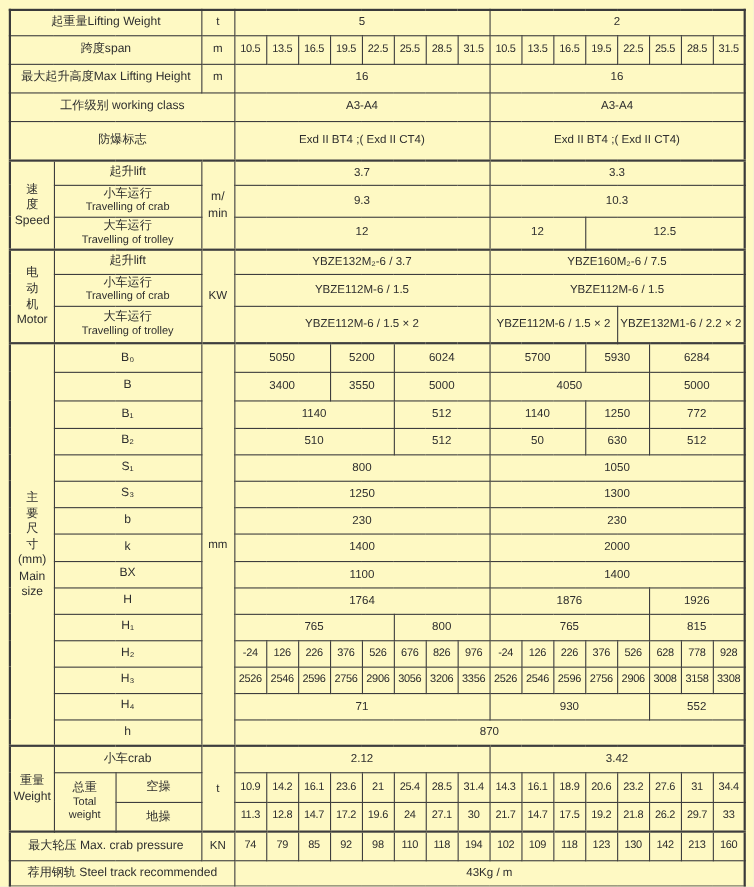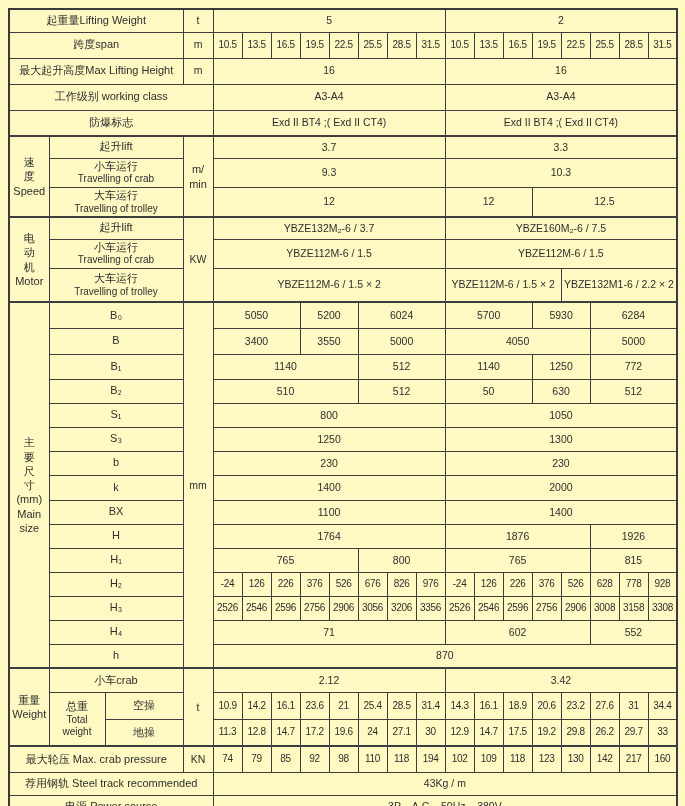--- a/index.html
+++ b/index.html
@@ -101,21 +101,21 @@
     <td colspan="8">16</td>
     <td colspan="8">16</td>
   </tr>
 
   <tr style="height:26px">
     <td colspan="4" class="label">工作级别 working class</td>
     <td colspan="8">A3-A4</td>
     <td colspan="8">A3-A4</td>
   </tr>
 
-  <tr style="height:26px">
+  <tr style="height:36px">
     <td colspan="4" class="label">防爆标志</td>
     <td colspan="8">Exd II BT4 ;( Exd II CT4)</td>
     <td colspan="8">Exd II BT4 ;( Exd II CT4)</td>
   </tr>
 
   <tr class="sect" style="height:22px">
     <td rowspan="3">
       <span class="vline">速</span>
       <span class="vline">度</span>
       <span class="vline">Speed</span>
@@ -291,21 +291,21 @@
     <td class="num-sm">2596</td>
     <td class="num-sm">2756</td>
     <td class="num-sm">2906</td>
     <td class="num-sm">3008</td>
     <td class="num-sm">3158</td>
     <td class="num-sm">3308</td>
   </tr>
   <tr style="height:24px">
     <td colspan="2" class="label">H₄</td>
     <td colspan="8">71</td>
-    <td colspan="5">602</td>
+    <td colspan="5">930</td>
     <td colspan="3">552</td>
   </tr>
   <tr style="height:24px">
     <td colspan="2" class="label">h</td>
     <td colspan="16">870</td>
   </tr>
 
   <tr class="sect" style="height:24px">
     <td rowspan="3">
       <span class="vline">重量</span>
@@ -343,25 +343,25 @@
   <tr style="height:27px">
     <td class="label">地操</td>
     <td class="num-sm">11.3</td>
     <td class="num-sm">12.8</td>
     <td class="num-sm">14.7</td>
     <td class="num-sm">17.2</td>
     <td class="num-sm">19.6</td>
     <td class="num-sm">24</td>
     <td class="num-sm">27.1</td>
     <td class="num-sm">30</td>
-    <td class="num-sm">12.9</td>
+    <td class="num-sm">21.7</td>
     <td class="num-sm">14.7</td>
     <td class="num-sm">17.5</td>
     <td class="num-sm">19.2</td>
-    <td class="num-sm">29.8</td>
+    <td class="num-sm">21.8</td>
     <td class="num-sm">26.2</td>
     <td class="num-sm">29.7</td>
     <td class="num-sm">33</td>
   </tr>
 
   <tr class="sect" style="height:26px">
     <td colspan="3" class="label">最大轮压 Max.  crab pressure</td>
     <td class="unit">KN</td>
     <td class="num-sm">74</td>
     <td class="num-sm">79</td>
@@ -370,21 +370,21 @@
     <td class="num-sm">98</td>
     <td class="num-sm">110</td>
     <td class="num-sm">118</td>
     <td class="num-sm">194</td>
     <td class="num-sm">102</td>
     <td class="num-sm">109</td>
     <td class="num-sm">118</td>
     <td class="num-sm">123</td>
     <td class="num-sm">130</td>
     <td class="num-sm">142</td>
-    <td class="num-sm">217</td>
+    <td class="num-sm">213</td>
     <td class="num-sm">160</td>
   </tr>
 
   <tr style="height:23px">
     <td colspan="4" class="label">荐用钢轨 Steel track recommended</td>
     <td colspan="16">43Kg / m</td>
   </tr>
 
   <tr style="height:23px">
     <td colspan="4" class="label">电源 Power source</td>

